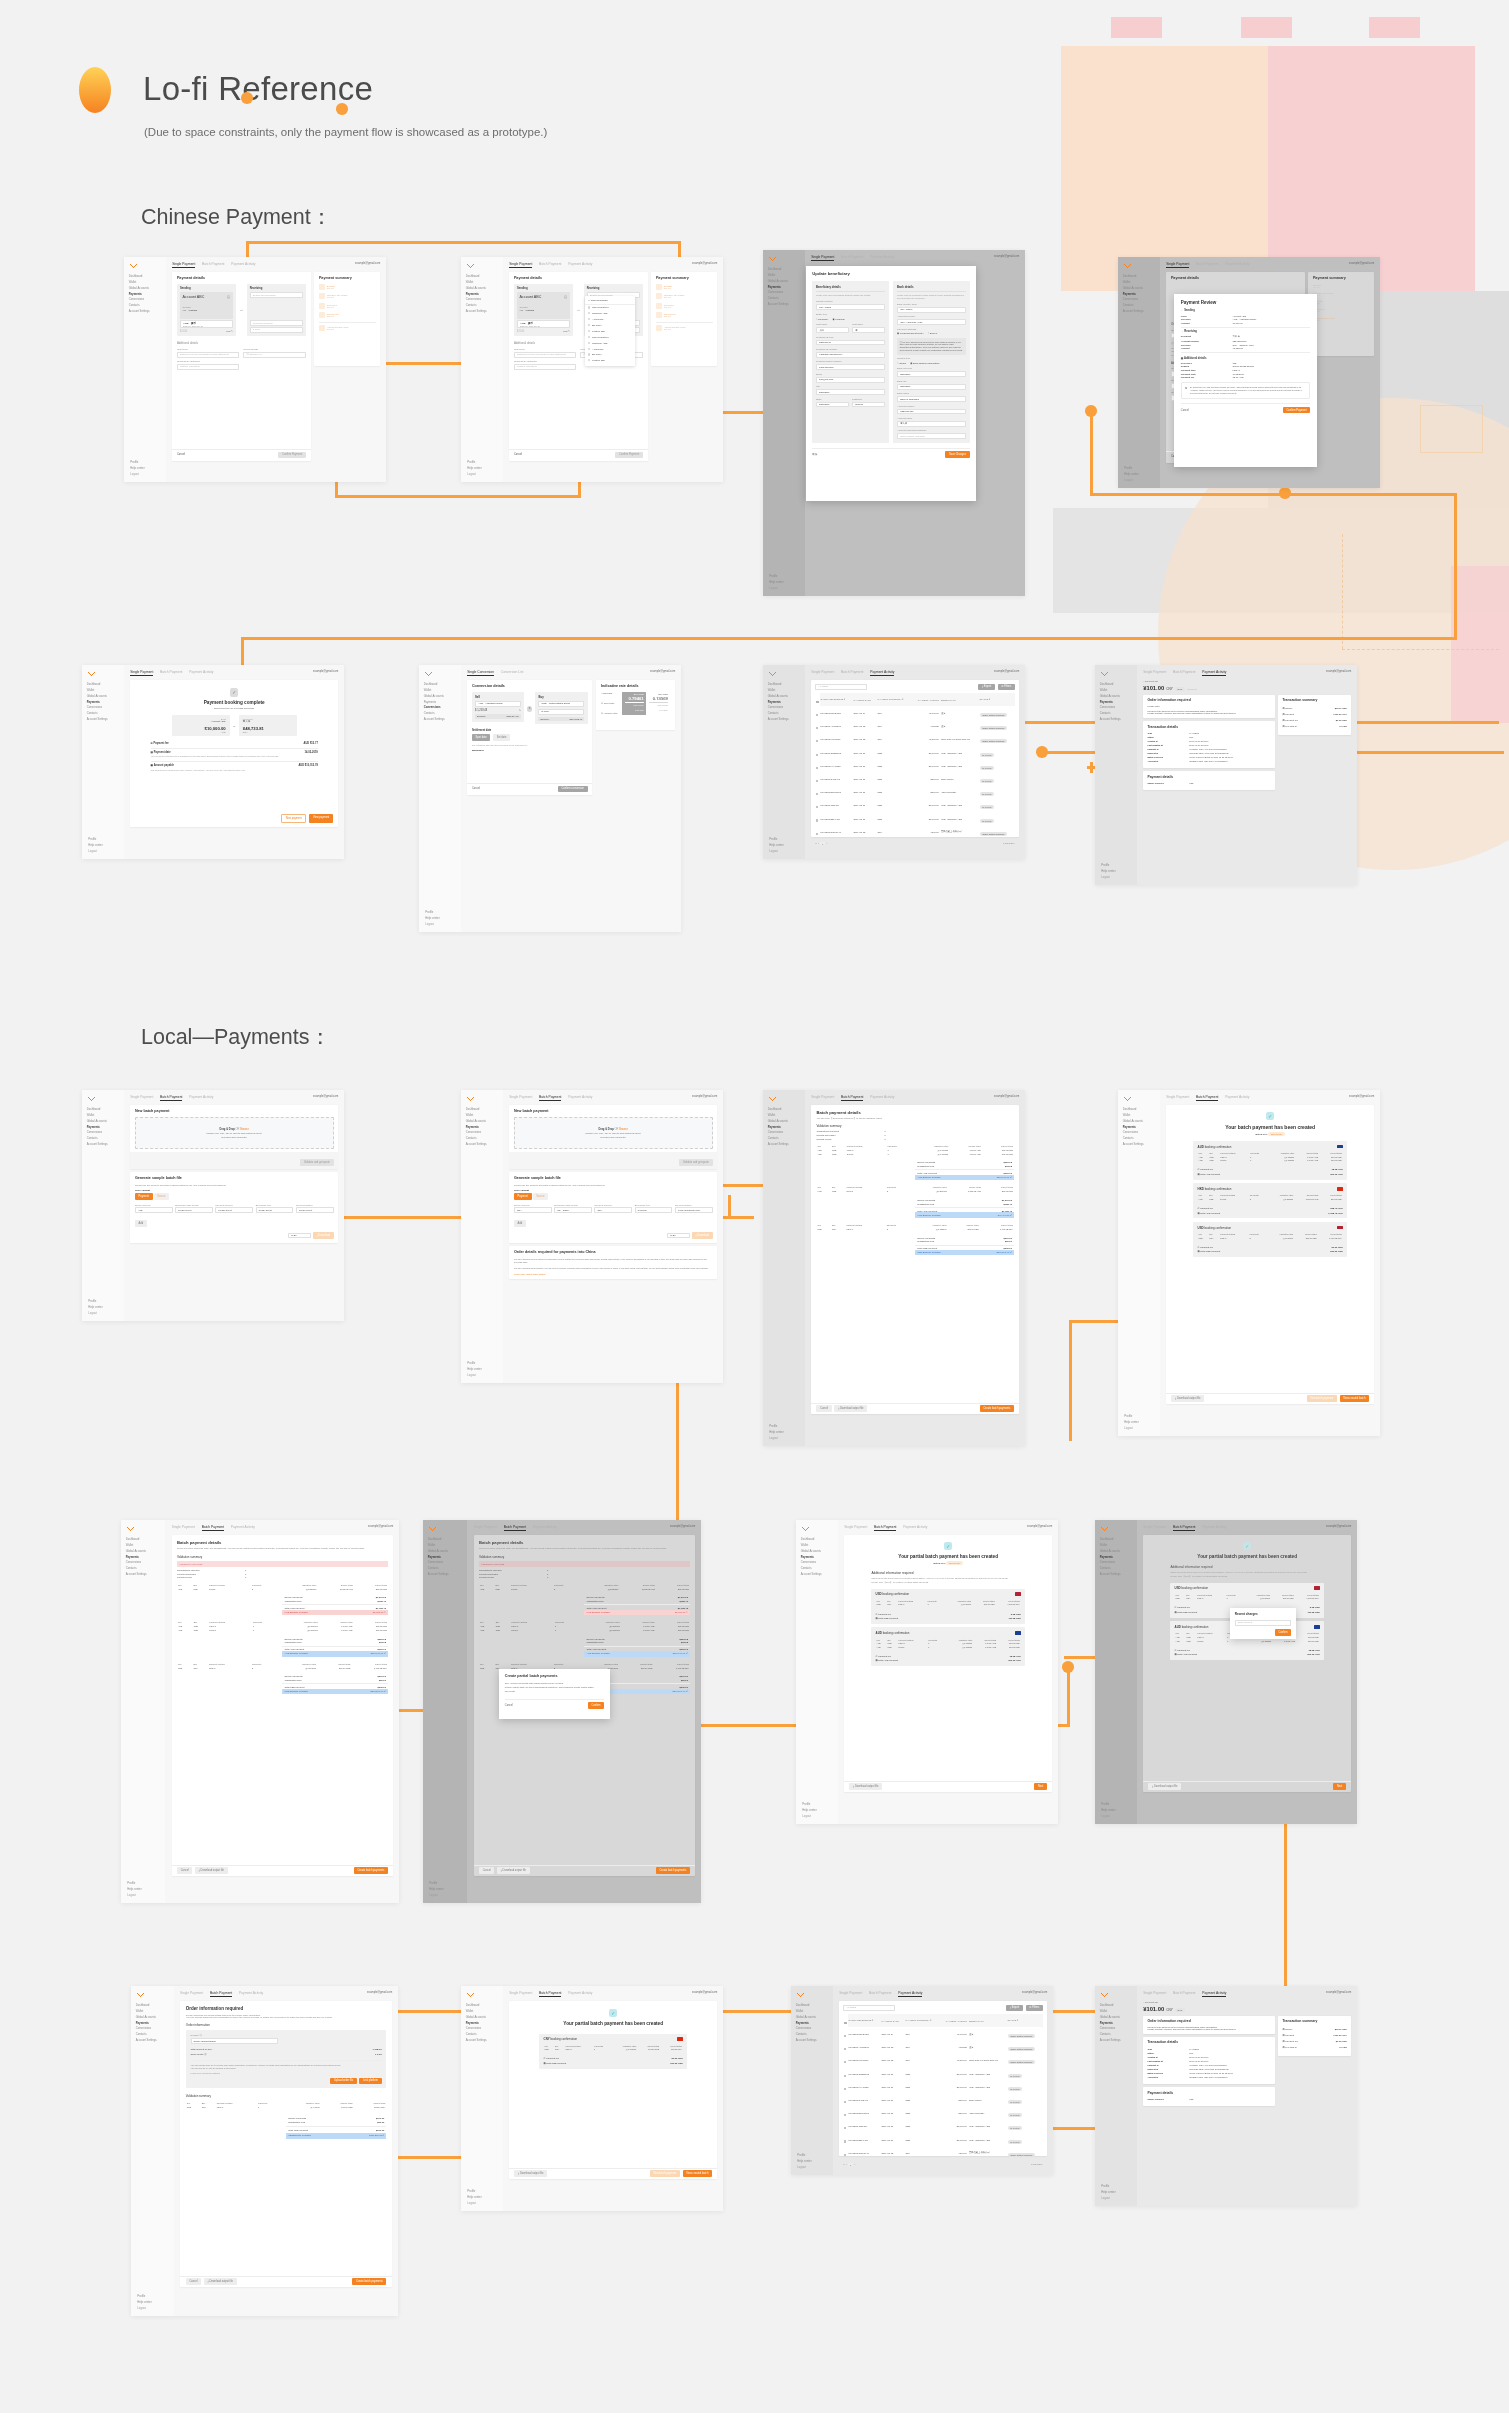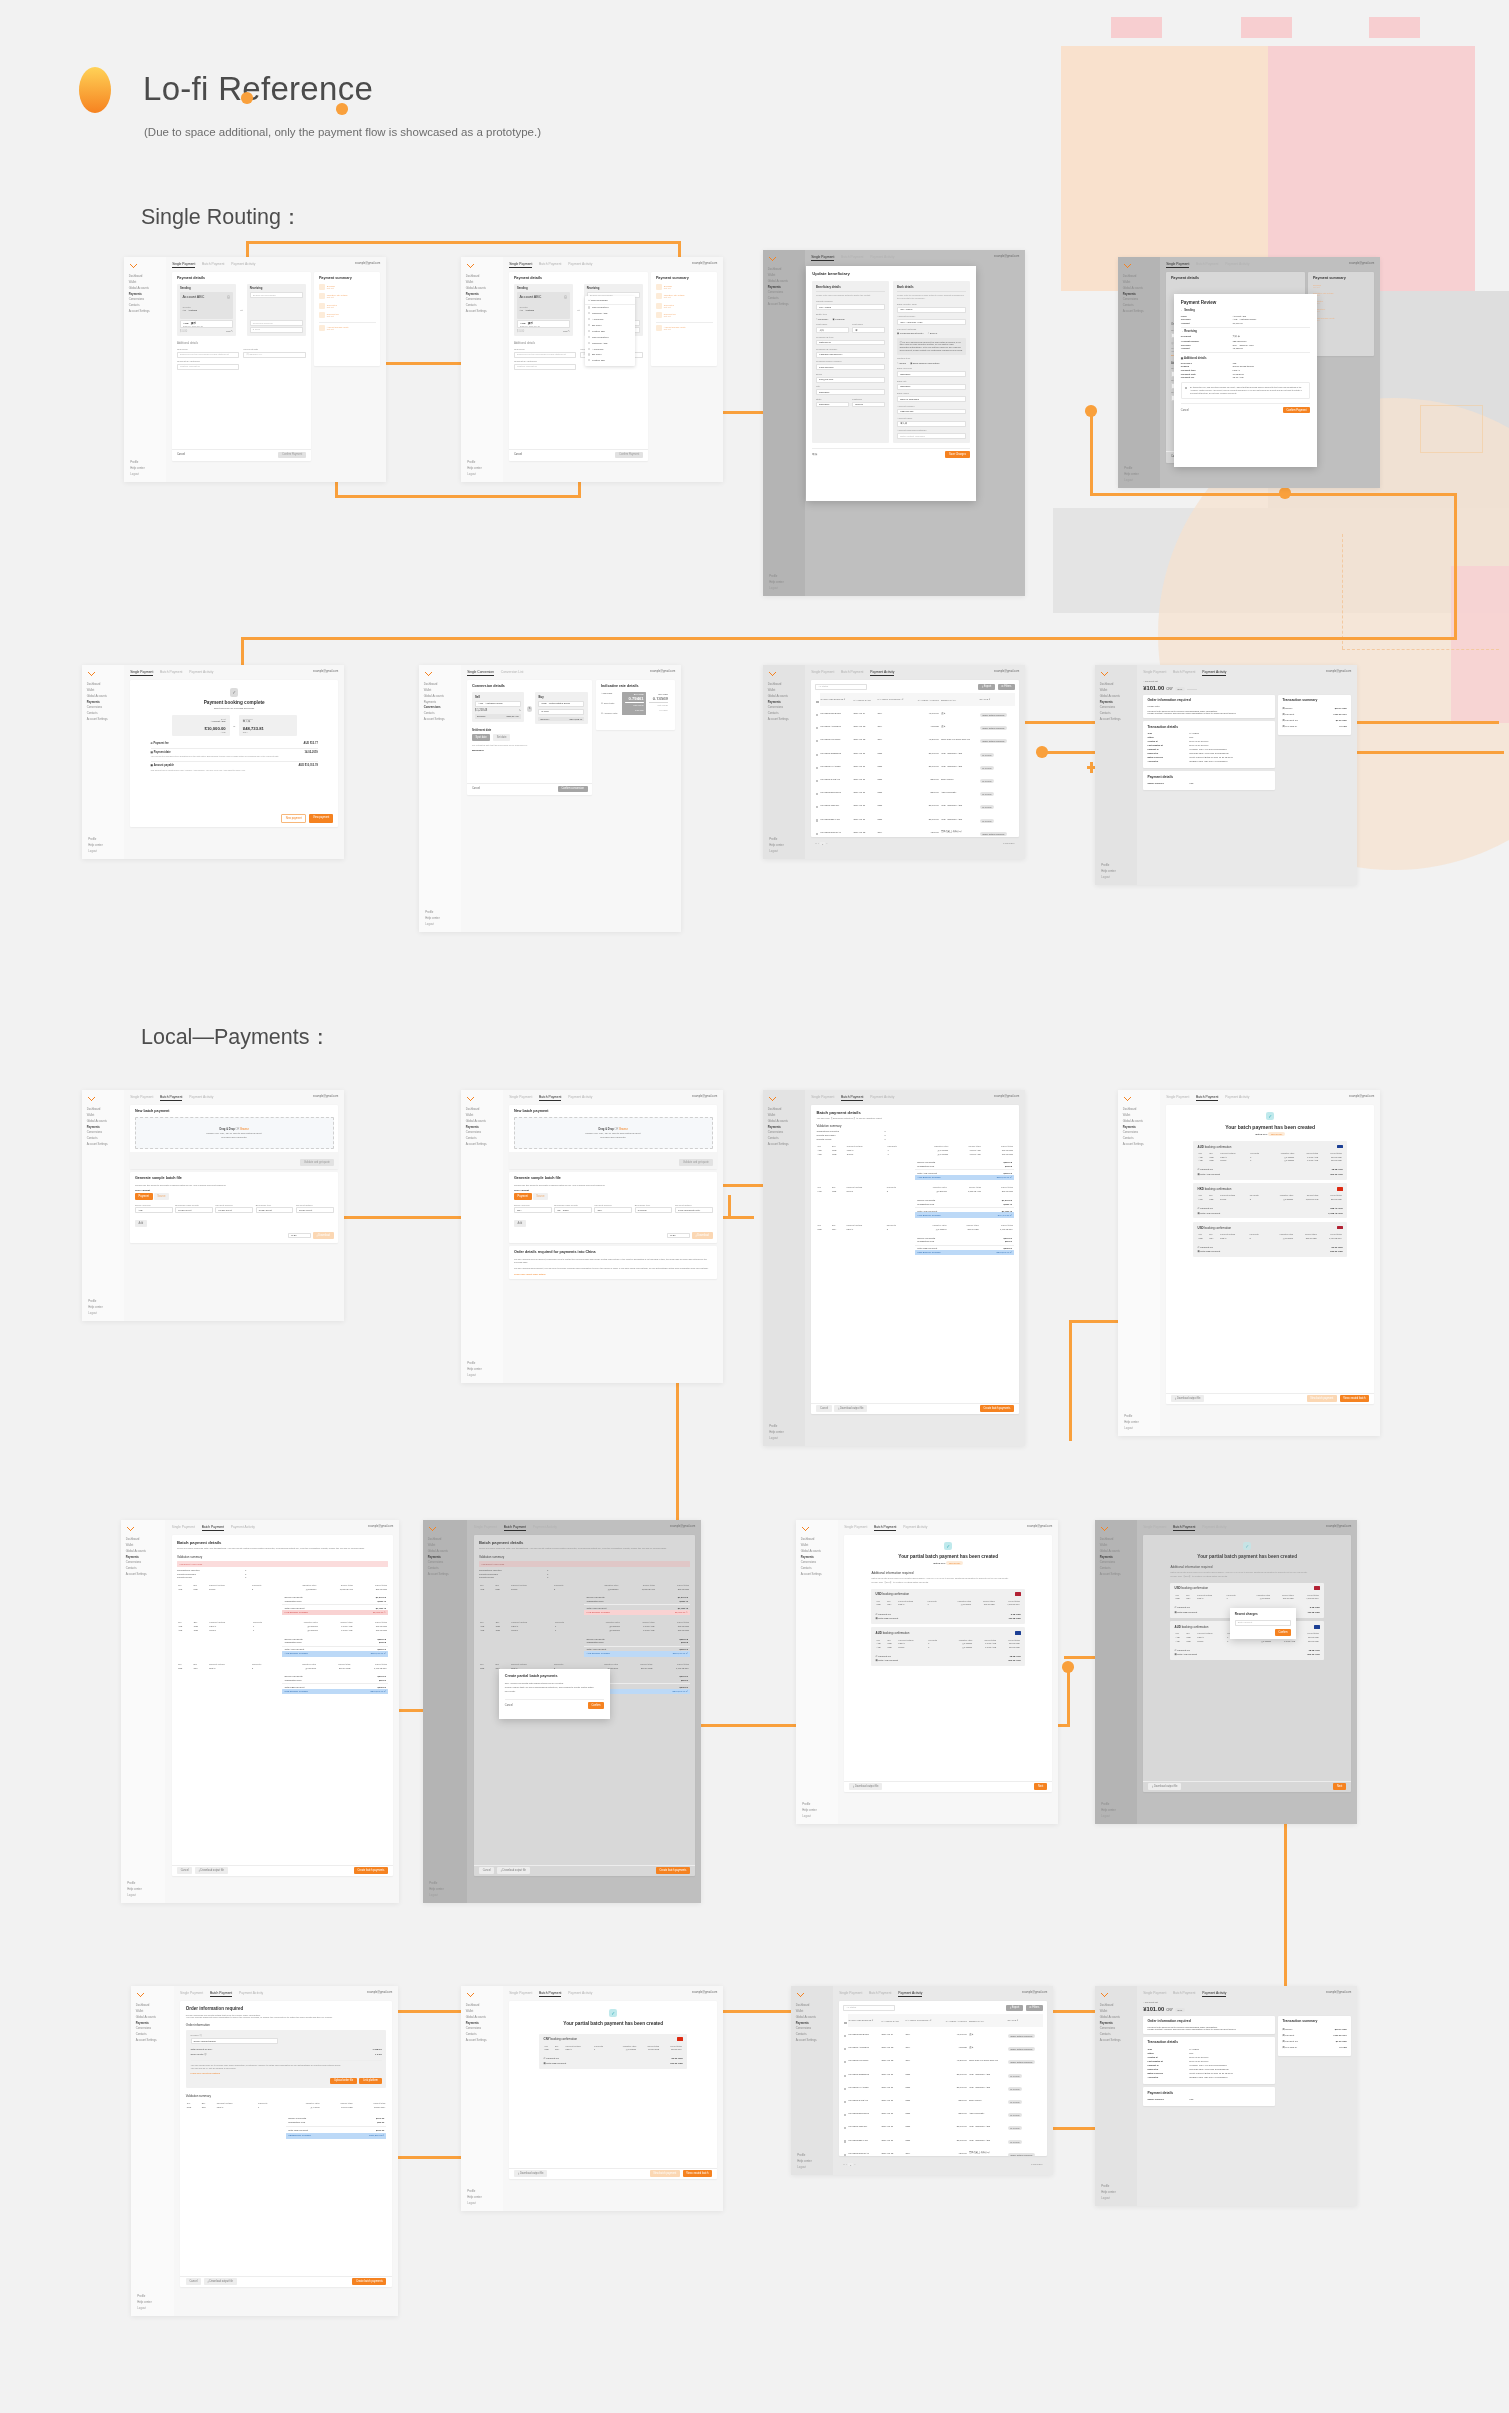--- a/index.html
+++ b/index.html
@@ -108,24 +108,24 @@
   <div class="bg-circle" style="left:1158px;top:398px;width:472px;height:472px;opacity:.75;"></div>
   <div class="bg-pink-block" style="left:1451px;top:566px;width:100px;height:157px;opacity:.8;"></div>
   <div class="bg-dash-v" style="left:1342px;top:534px;height:115px;"></div>
   <div class="bg-dash-h" style="left:1342px;top:649px;width:157px;"></div>
   <div class="bg-line-box" style="left:1420px;top:405px;width:63px;height:48px;border-width:0.5px;opacity:.5;"></div>
 </div>
 
 <div class="page-head">
   <div class="brand-dot"></div>
   <div class="page-title">Lo-fi Reference</div>
-  <div class="page-sub">(Due to space additional, only the payment flow is showcased as a prototype.)</div>
+  <div class="page-sub">(Due to space constraints, only the payment flow is showcased as a prototype.)</div>
 </div>
 
-<div class="section-title" style="left:141px;top:202px;">Single Routing：</div>
+<div class="section-title" style="left:141px;top:202px;">Chinese Payment：</div>
 <div class="section-title" style="left:141px;top:1022px;">Local—Payments：</div>
 
 <div>
 
   <div class="conn" style="left:246px;top:244px;width:3.1px;height:63px;"></div>
   <div class="conn" style="left:246px;top:241px;width:435px;height:3.1px;"></div>
   <div class="conn" style="left:678px;top:241px;width:3.1px;height:168px;"></div>
   <div class="conn" style="left:335px;top:362px;width:346px;height:3.1px;"></div>
   <div class="conn" style="left:335px;top:362px;width:3.1px;height:136px;"></div>
   <div class="conn" style="left:335px;top:495px;width:246px;height:3.1px;"></div>

